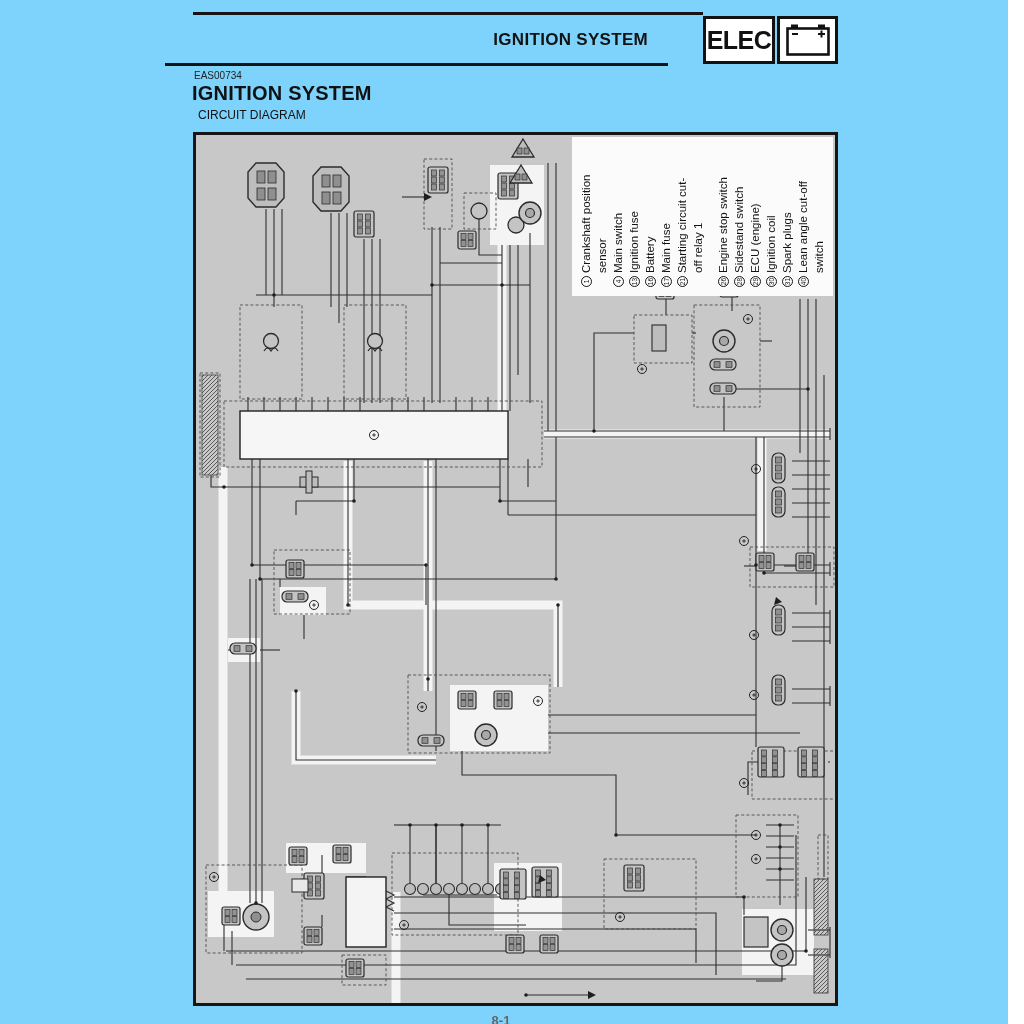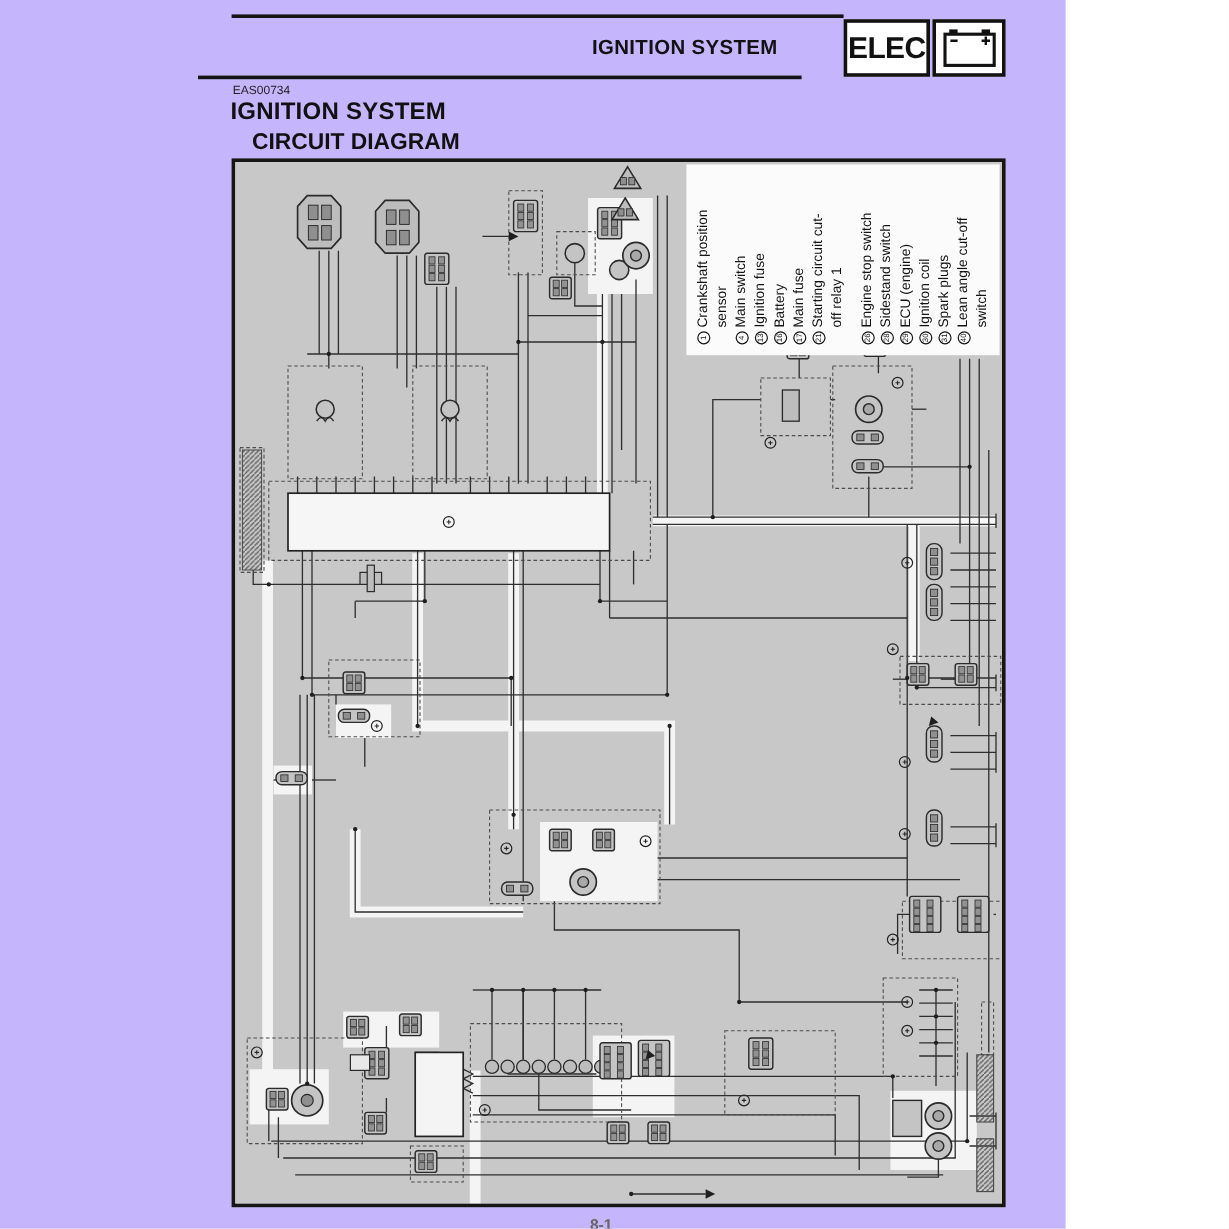--- a/index.html
+++ b/index.html
@@ -1,19 +1,19 @@
 <!DOCTYPE html>
 <html><head>
 <meta charset="utf-8">
 <style>
   * { box-sizing: border-box; margin: 0; padding: 0; }
   html,body { background:#fff; }
   .page {
-    position: relative; width: 888px; height: 1024px;
-    background: #c4b5fd; overflow: hidden;
+    position: relative; width: 1008px; height: 1024px;
+    background: #7dd3fc; overflow: hidden;
     font-family: "Liberation Sans", sans-serif; color:#111;
   }
   
   .top-rule { position:absolute; left:193px; top:12px; width:510px; height:3px; background:#141414; }
   .hdr-title {
     position:absolute; top:30px; left:193px; width:455px; text-align:right;
     font-size:17px; font-weight:bold; letter-spacing:.3px; color:#121212;
   }
   .hdr-underline { position:absolute; left:165px; top:63px; width:503px; height:2.5px; background:#141414; }
   .tab { position:absolute; top:16px; left:703px; height:48px; display:flex; }
@@ -21,21 +21,21 @@
     width:72px; height:48px; border:3px solid #121212; background:#fff;
     display:flex; align-items:center; justify-content:center;
     font-size:25px; font-weight:bold; letter-spacing:-.5px; color:#121212;
   }
   .tab-batt {
     width:61px; height:48px; border:3px solid #121212; background:#fff; margin-left:2px;
     display:flex; align-items:center; justify-content:center;
   }
   .sec-code { position:absolute; left:194px; top:70px; font-size:10px; color:#222; }
   .sec-title { position:absolute; left:192px; top:82px; font-size:20px; font-weight:bold; letter-spacing:.2px; }
-  .sec-sub { position:absolute; left:210px; top:108px; font-size:19px; font-weight:bold; }
+  .sec-sub { position:absolute; left:198px; top:108px; font-size:12px; font-weight:normal; }
   
   .diagram {
     position:absolute; left:193px; top:132px; width:645px; height:874px;
     border:3px solid #161616; background:#c8c8c8;
   }
   .diagram svg { position:absolute; left:0; top:0; }
   
   .legend {
     position:absolute; top:2px; right:2px; width:261px; height:159px;
     background:#fbfbfb; overflow:hidden;

